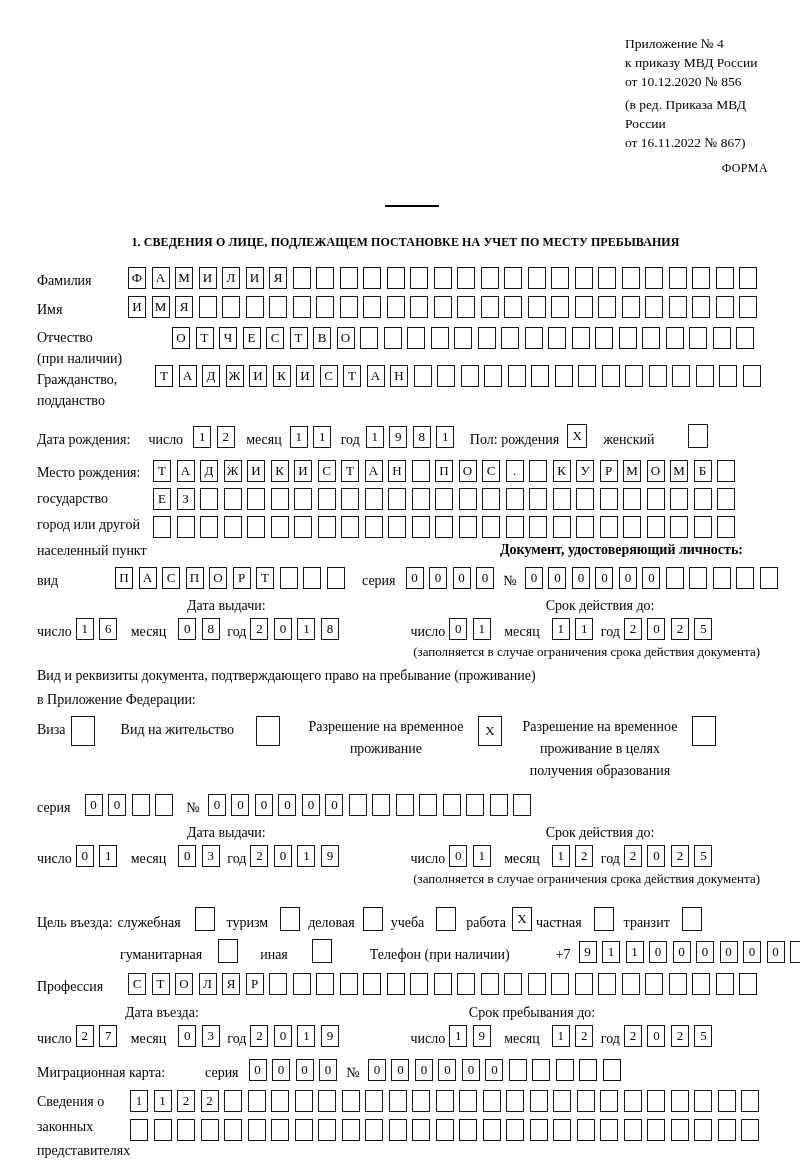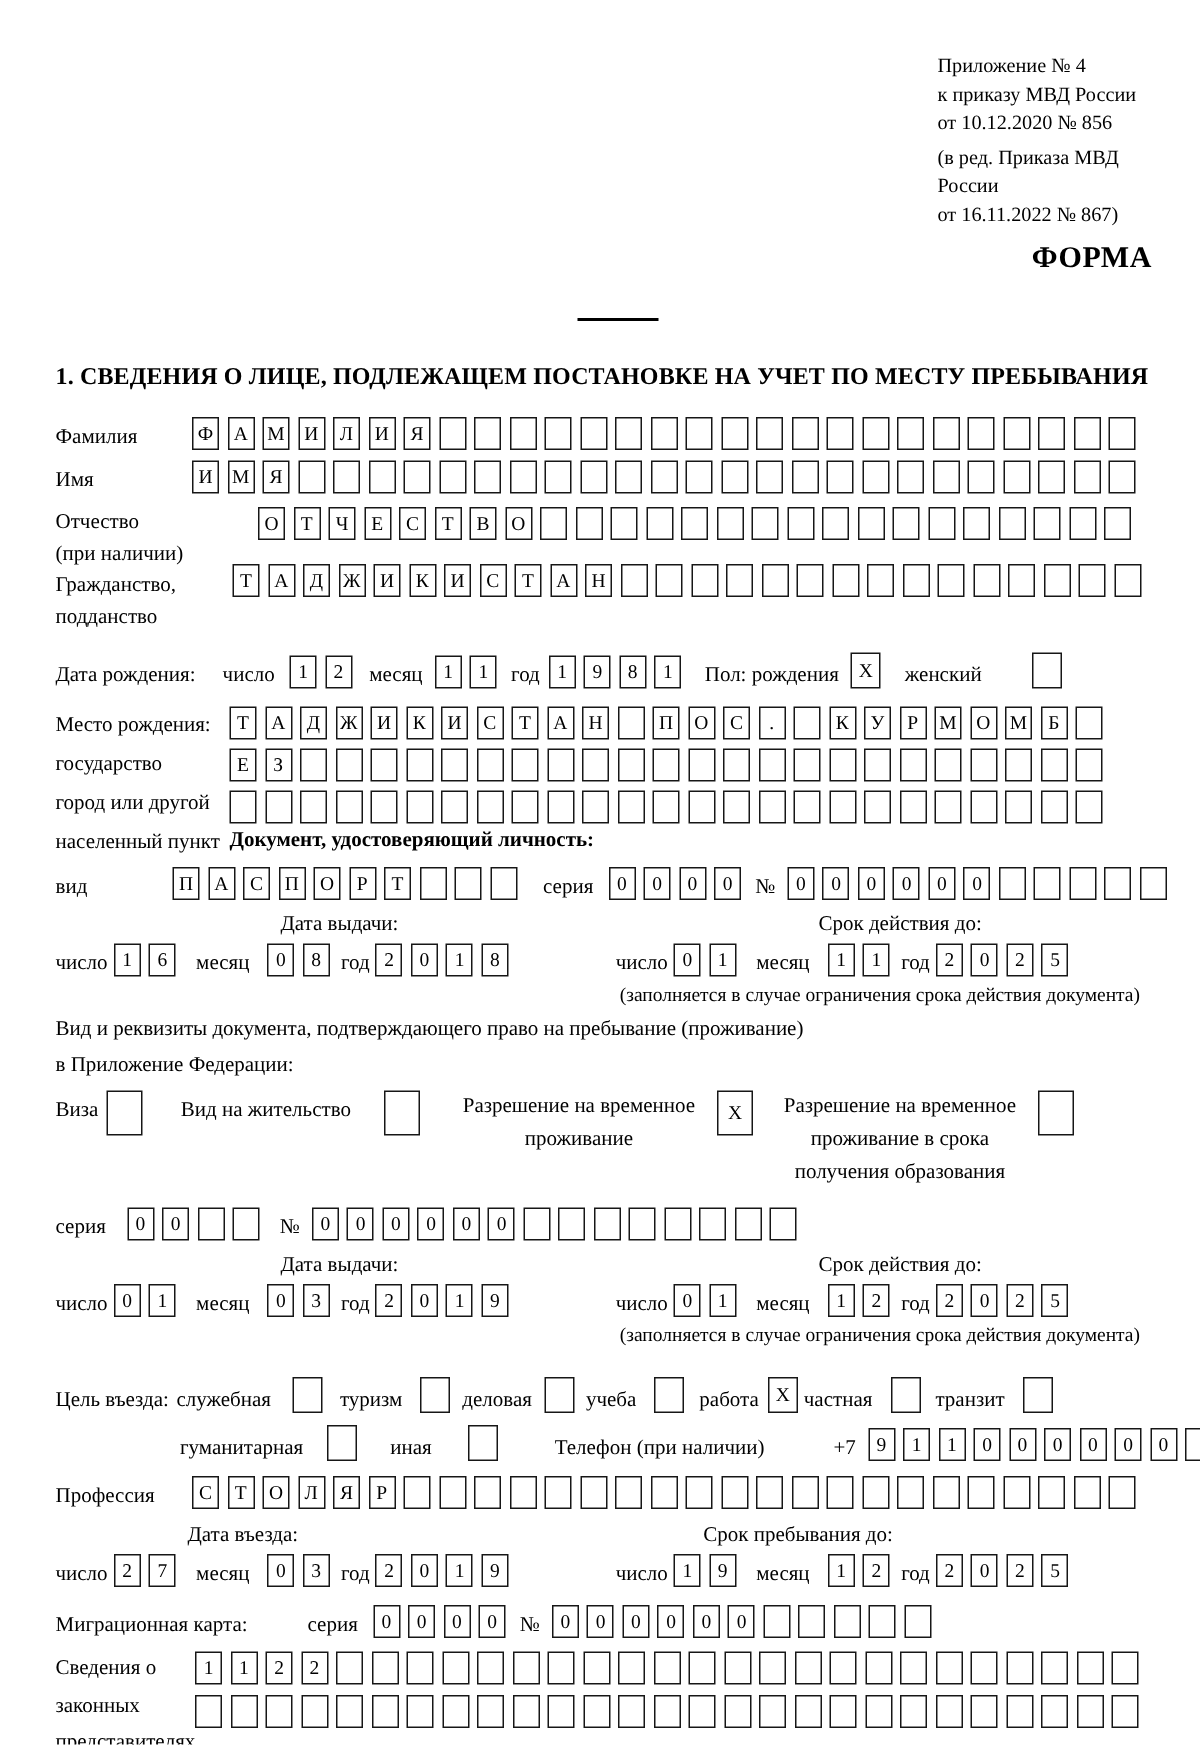--- a/index.html
+++ b/index.html
@@ -8,42 +8,42 @@
     width: 800px; height: 1163px;
     color: #000;
     font-family: "Liberation Serif", serif;
     font-size: 14px;
     overflow: hidden;
   }
   .page { padding: 34px 26px 0 37px; position: relative; width: 800px; height: 1163px; }
 
   .appendix { margin-left: 588px; font-size: 13.5px; line-height: 19px; }
   .appendix .gap { height: 4px; }
-  .form-label { text-align: right; margin-right: 6px; margin-top: 9px; font-weight: bold; font-size: 20px; letter-spacing: .4px; }
+  .form-label { text-align: right; margin-right: 6px; margin-top: 9px; font-weight: normal; font-size: 12px; letter-spacing: .4px; }
 
   .title { text-align: center; font-weight: bold; font-size: 15px; margin-top: 14px; line-height: 24px; letter-spacing: .2px; }
   .t-underline { display: inline-block; width: 54px; border-bottom: 2px solid #000; margin-left: 12px; vertical-align: baseline; }
 
-  .sec-heading { font-weight: bold; font-size: 16px; margin-top: 21px; text-align: left; letter-spacing: .1px; }
+  .sec-heading { font-weight: bold; font-size: 12px; margin-top: 21px; text-align: center; letter-spacing: .1px; }
 
   .row { display: flex; align-items: flex-end; }
   .two-col { display: flex; align-items: flex-start; }
   .lbl { flex: none; white-space: nowrap; }
   .cells { display: flex; flex: none; }
   .cell {
     width: 18px; height: 22px; flex: none;
     border: 1.6px solid #161616;
     display: inline-flex; align-items: center; justify-content: center;
     margin-right: 5.5px;
     font-size: 13px; font-family: "Liberation Serif", serif;
   }
   .cb  { width: 20px; height: 24px; margin-right: 0; }
   .cb-big { width: 24px; height: 30px; margin-right: 0; }
   .note { font-size: 13px; }
-  .doc-heading { font-weight: bold; font-size: 14px; text-align: left; }
+  .doc-heading { font-weight: bold; font-size: 14px; text-align: right; }
   .ctr { text-align: center; }
 </style>
 </head>
 <body>
 
 <div class="page">
 
   <div class="appendix">
     <div>Приложение № 4</div>
     <div>к приказу МВД России</div>
@@ -406,21 +406,21 @@
     <span class="cells" style="margin-left:22px">
         <span class="cell cb-big"></span>
       </span>
     <span class="ctr" style="margin-left:22px; width:168px; line-height:22px">
       <span>Разрешение на временное</span><br><span>проживание</span>
     </span>
     <span class="cells" style="margin-left:8px">
         <span class="cell cb-big">X</span>
       </span>
     <span class="ctr" style="margin-left:14px; width:168px; line-height:22px">
-      <span>Разрешение на временное</span><br><span>проживание в срока</span><br><span>получения образования</span>
+      <span>Разрешение на временное</span><br><span>проживание в целях</span><br><span>получения образования</span>
     </span>
     <span class="cells" style="margin-left:8px">
         <span class="cell cb-big"></span>
       </span>
   </div>
 
   <div class="row" style="margin-top:12px">
     <span class="lbl">серия</span>
     <span class="cells" style="margin-left:14px">
         <span class="cell">0</span>

